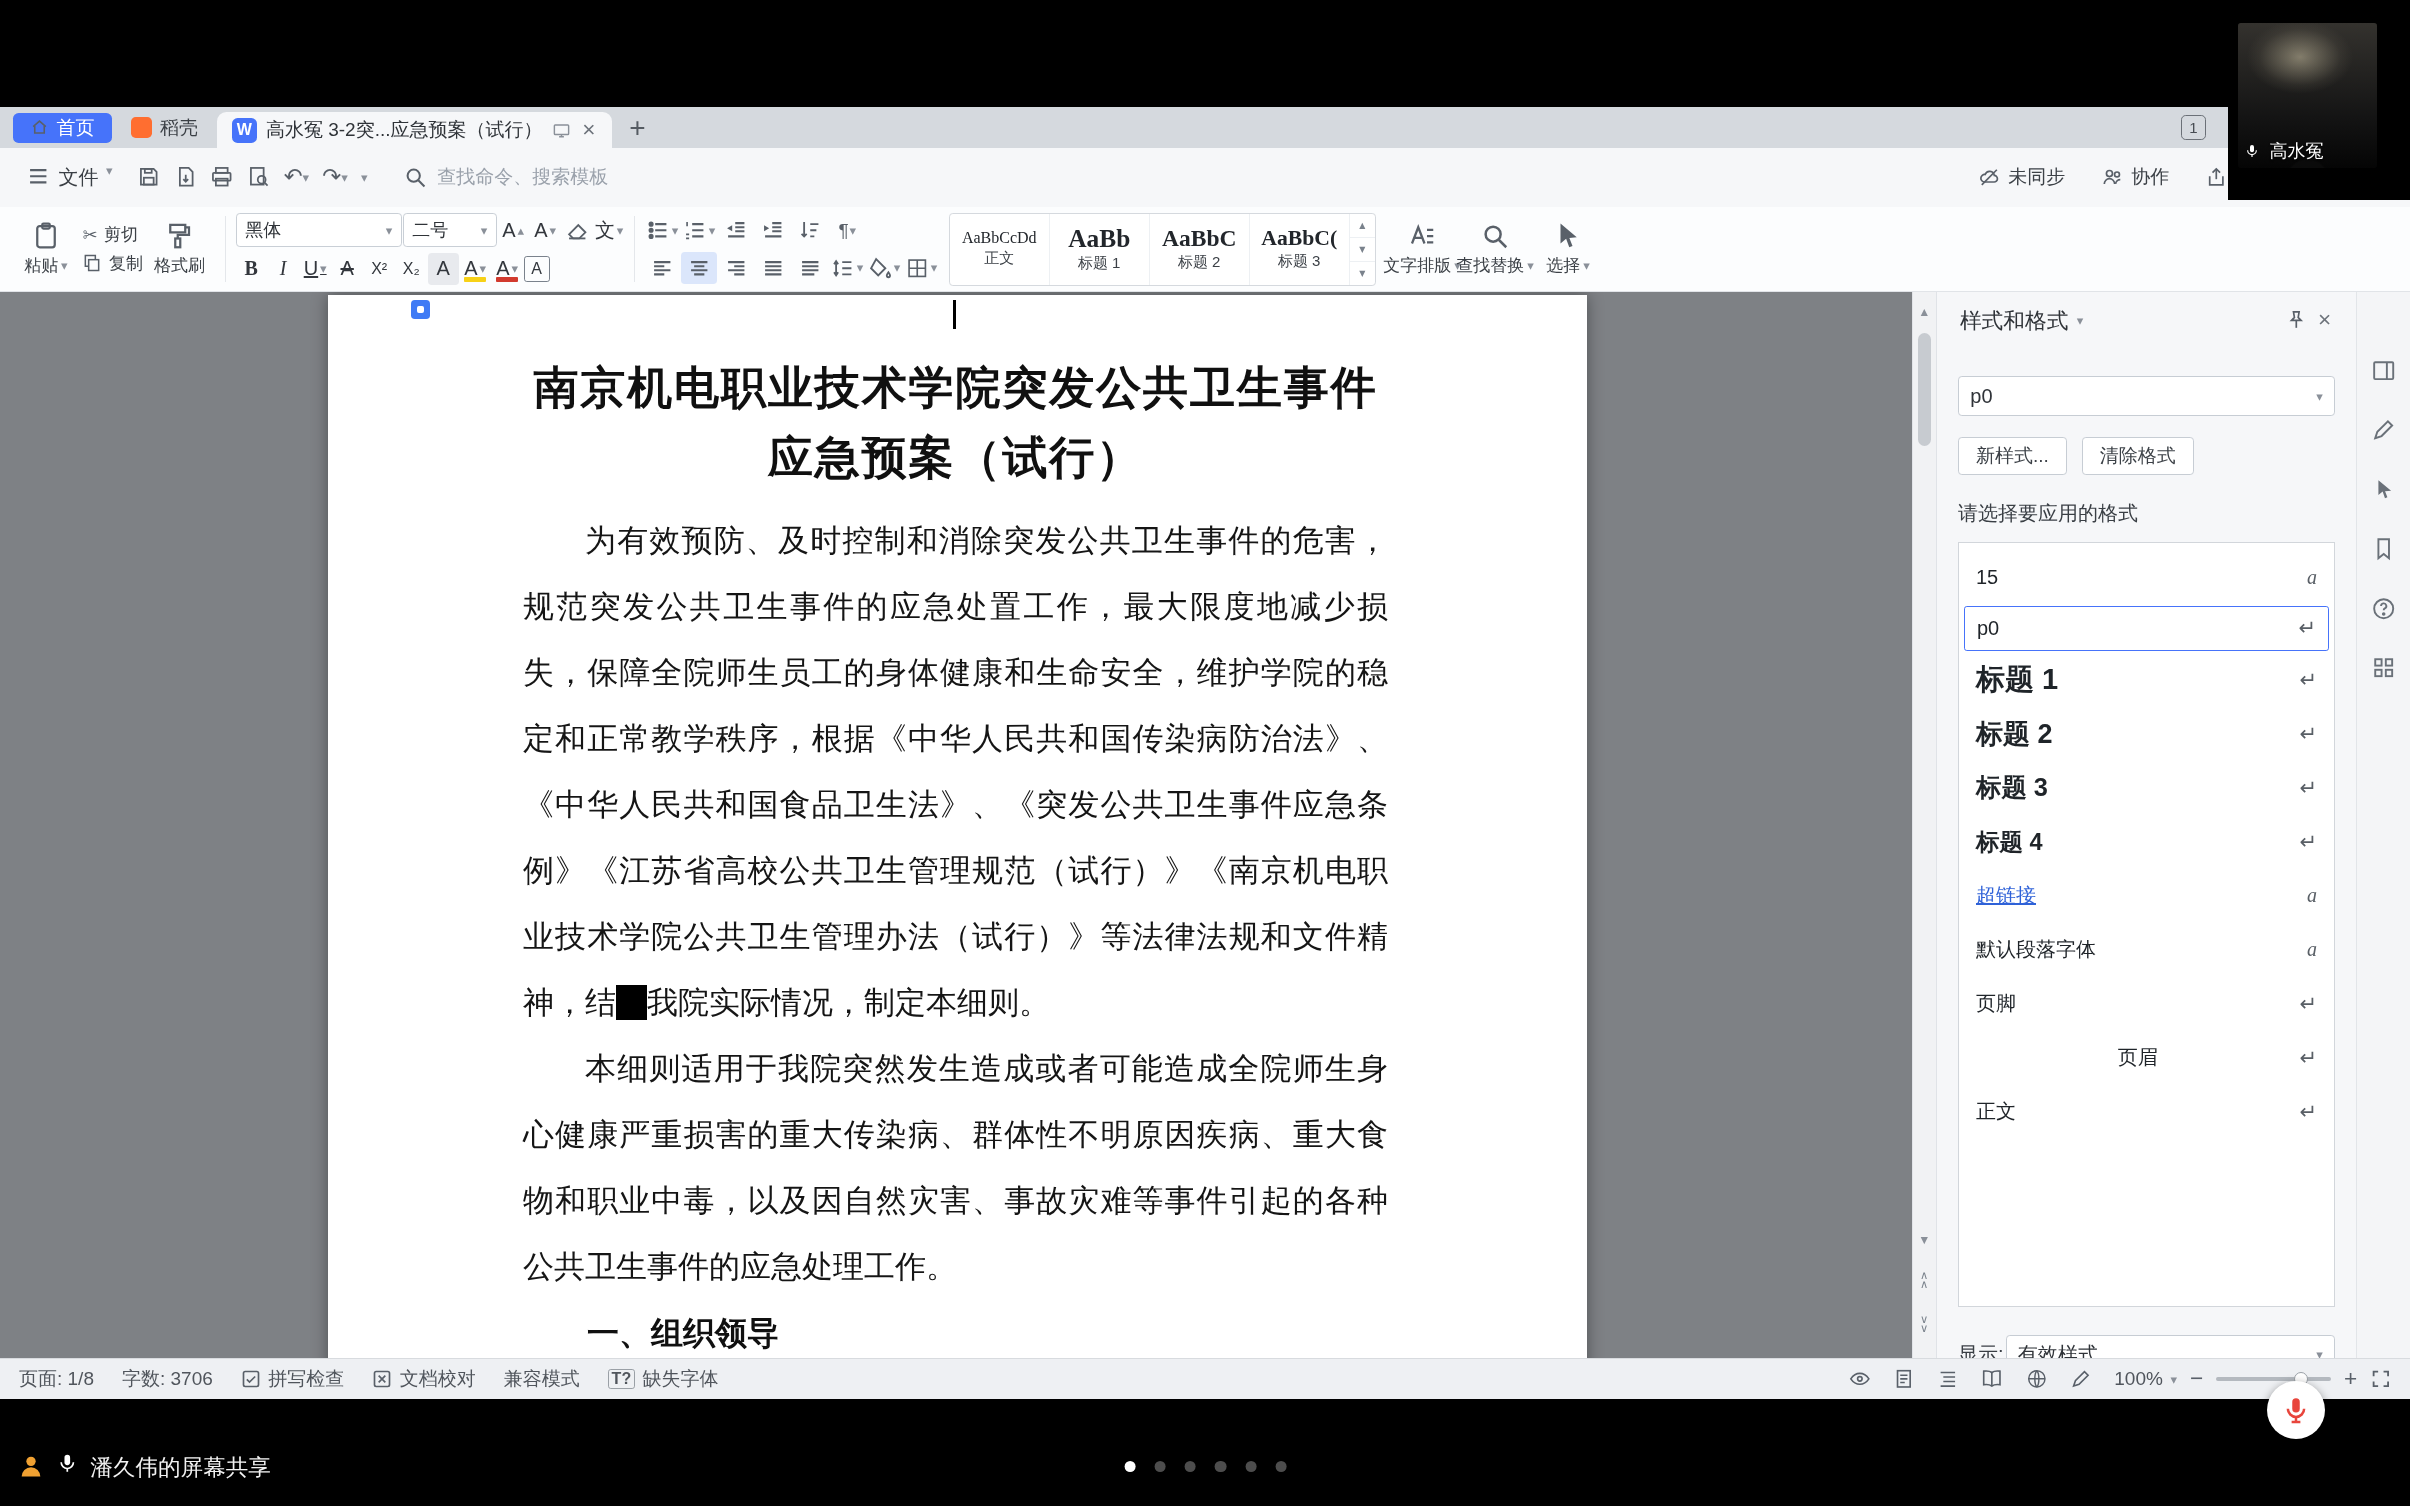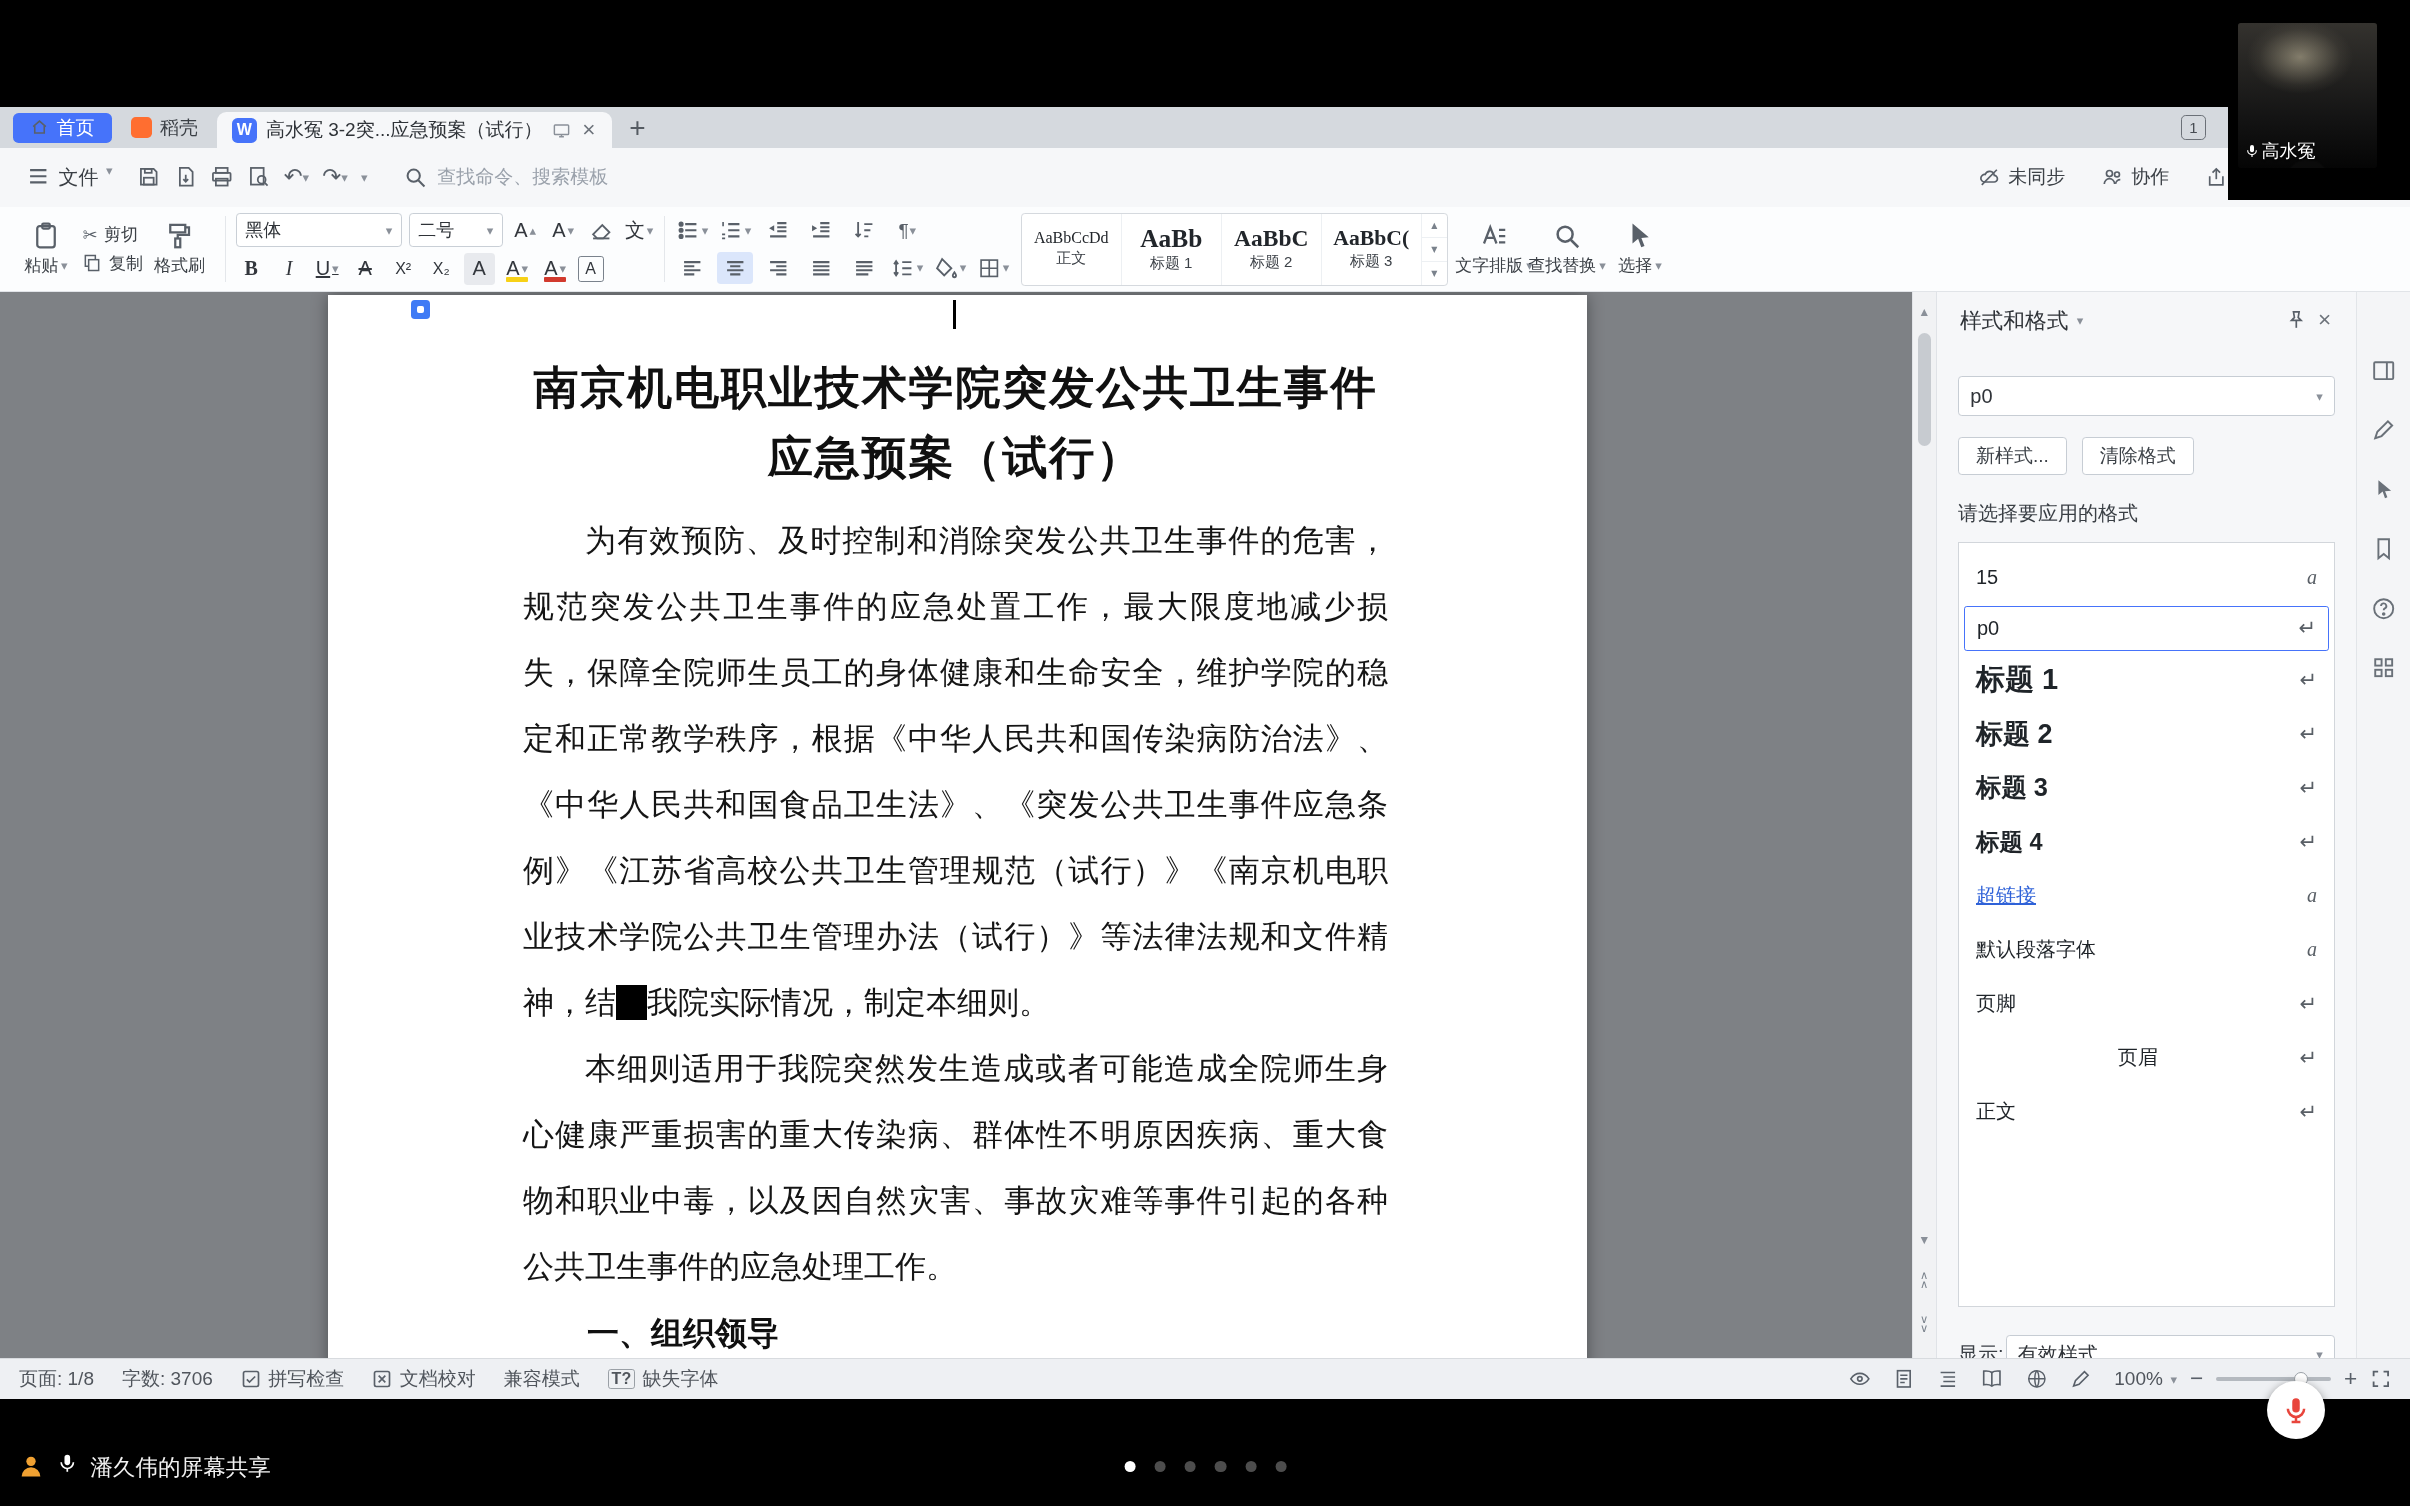--- a/index.html
+++ b/index.html
@@ -43,21 +43,21 @@
   .ribbon{position:absolute;top:100px;left:0;right:0;height:85px;background:#fcfdfe;border-bottom:0.9px solid #e1e4e8;display:flex;align-items:center;padding:0 9.4px}
   .ic{width:24.5px;height:24.5px;color:#596069}
   .bigbtn{width:73px;display:flex;flex-direction:column;align-items:center;justify-content:center;gap:3.8px;font-size:17px;color:#3c4147}
   .bigbtn .ic{width:30px;height:30px}
   .blabel{display:flex;align-items:center;gap:2.8px;white-space:nowrap}
   .col2{display:flex;flex-direction:column;justify-content:center;gap:5.6px}
   .smallrow{display:flex;align-items:center;gap:6.6px;font-size:17px;color:#3c4147}
   .smallrow .ic{width:20px;height:20px}
   .vsep{width:0.9px;align-self:stretch;margin:9.4px 9.4px;background:#e4e7eb}
   .combo{height:34px;border:0.9px solid #c9cfd6;border-radius:3.8px;background:#fff;display:flex;align-items:center;justify-content:space-between;padding:0 8.5px;font-size:18px;color:#2f3338}
-  .fg-row{display:flex;align-items:center;gap:7px}
+  .fg-row{display:flex;align-items:center;gap:1px}
   .fbtn{min-width:31px;height:32px;display:flex;align-items:center;justify-content:center;font-size:20px;color:#33373d;border-radius:3.8px;gap:1.9px}
   .fbtn.b{font-weight:bold;font-family:"Liberation Serif",serif}
   .fbtn.i{font-style:italic;font-family:"Liberation Serif",serif}
   .fbtn.u{text-decoration:underline}
   .fbtn.strike{text-decoration:line-through}
   .fbtn.shade{background:#e8eaee}
   .colorbar{position:relative}
   .colorbar .bar{position:absolute;left:4.7px;right:4.7px;bottom:2.8px;height:4.7px;border-radius:0.9px}
   .boxa{border:1.4px solid #7a828c;border-radius:2.8px;width:26px;height:26px;min-width:0;font-size:16px}
   .pbtn{width:36px;height:32px;display:flex;align-items:center;justify-content:center;border-radius:3.8px;color:#4a5058;gap:0.9px}
@@ -139,21 +139,21 @@
   .dots{position:absolute;left:50%;transform:translateX(-50%);top:62px;display:flex;gap:19px}
   .dot{width:11.3px;height:11.3px;border-radius:50%;background:#4d4d4d}
   .dot.active{background:#fff}
 
   .cam-corner{position:absolute;top:0;right:0;width:183px;height:200px;background:#000}
   .webcam{position:absolute;right:34px;top:22.6px;width:139px;height:145px;border-radius:2.8px;overflow:hidden;
     background:
       radial-gradient(43px 58px at 50% 118%, #0b0b0b 0 58%, rgba(0,0,0,0) 62%),
       radial-gradient(68px 47px at 62px 34px, rgba(205,195,165,.55), rgba(95,90,78,.22) 60%, rgba(0,0,0,0) 78%),
       linear-gradient(180deg,#34322e 0%,#141414 65%,#050505 100%);}
-  .cam-label{position:absolute;left:5.6px;bottom:4.7px;display:flex;align-items:center;gap:2px;color:#fff;font-size:18px;text-shadow:0 0.9px 1.9px #000}
+  .cam-label{position:absolute;left:5.6px;bottom:4.7px;display:flex;align-items:center;gap:10px;color:#fff;font-size:18px;text-shadow:0 0.9px 1.9px #000}
   .cam-label .ic{width:16px;height:16px;color:#fff}
 
   .micbtn{position:absolute;left:2267px;top:1381px;width:58px;height:58px;border-radius:50%;background:#fff;box-shadow:0 2.8px 9.4px rgba(0,0,0,.45);display:grid;place-items:center}
   .micbtn .ic{width:30px;height:30px;color:#e8453c}
 </style>
 </head>
 <body>
 
 <div class="stage">
 

